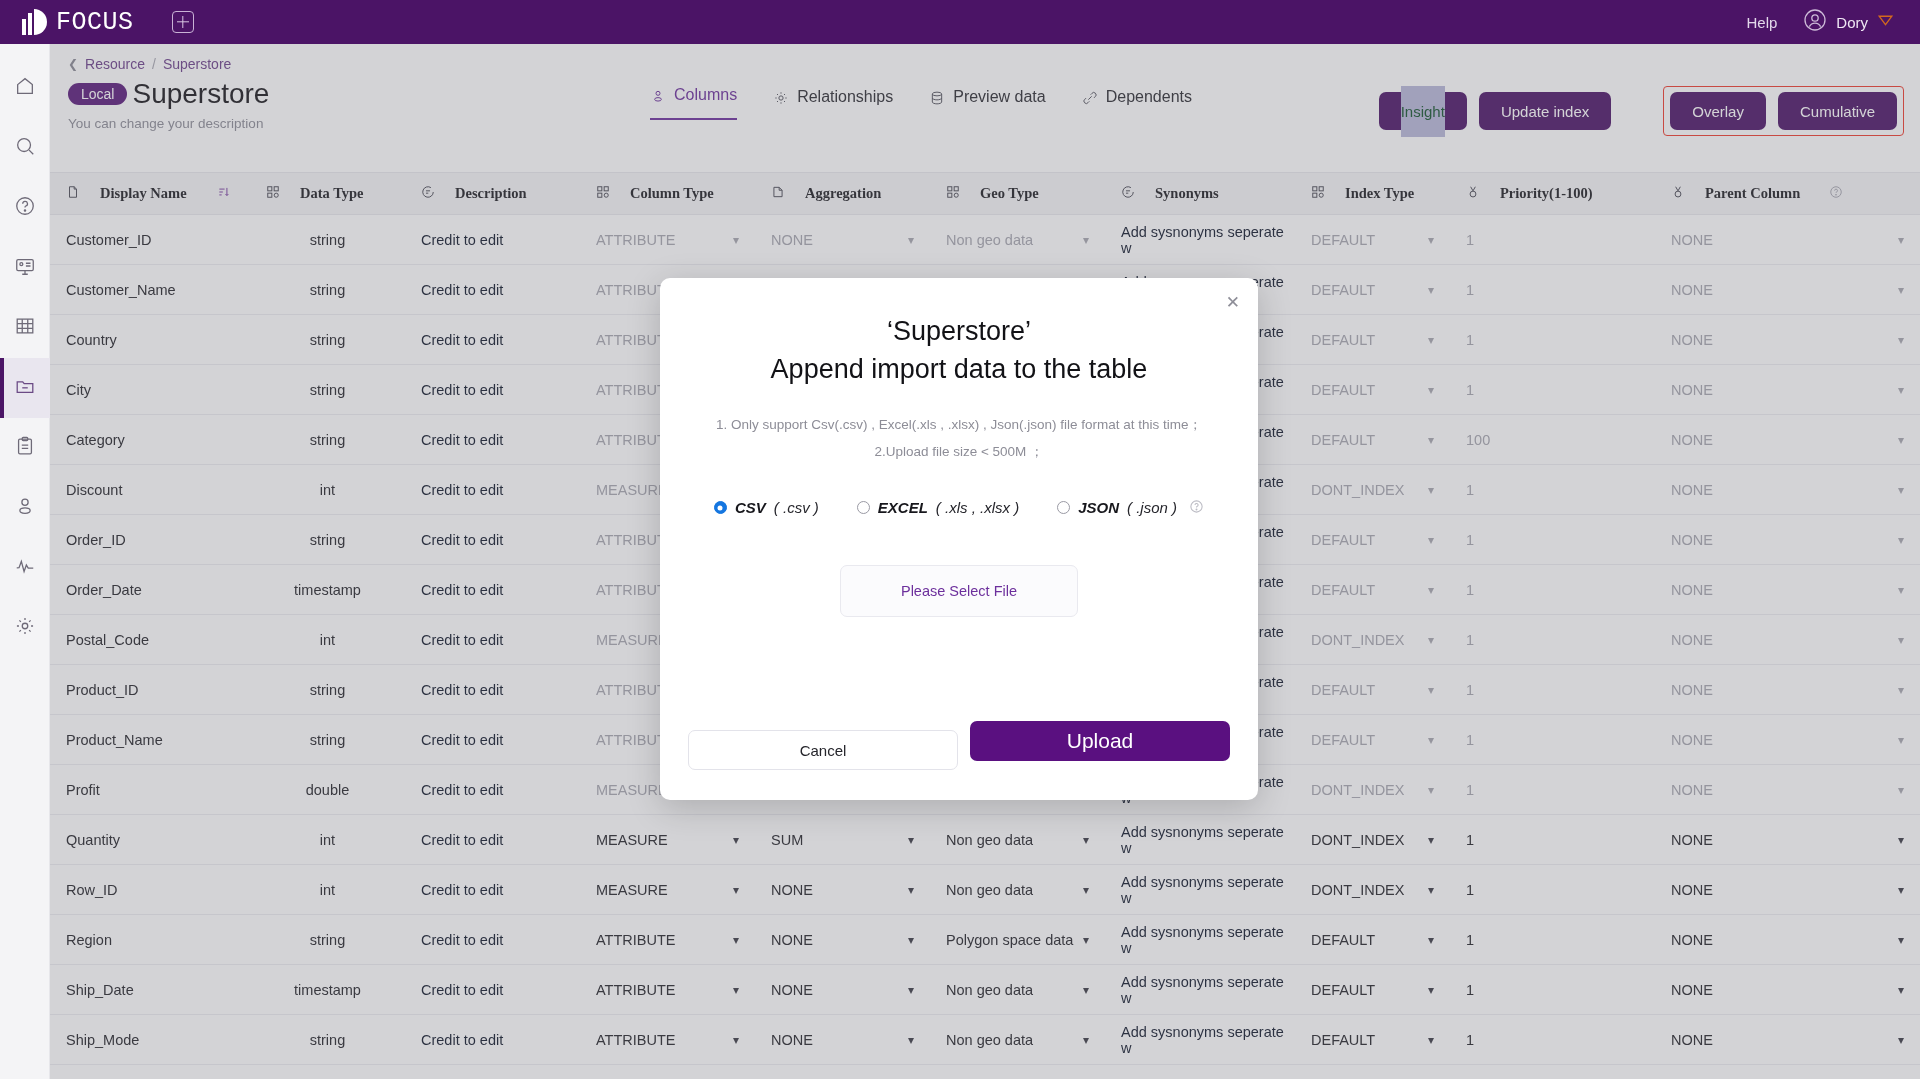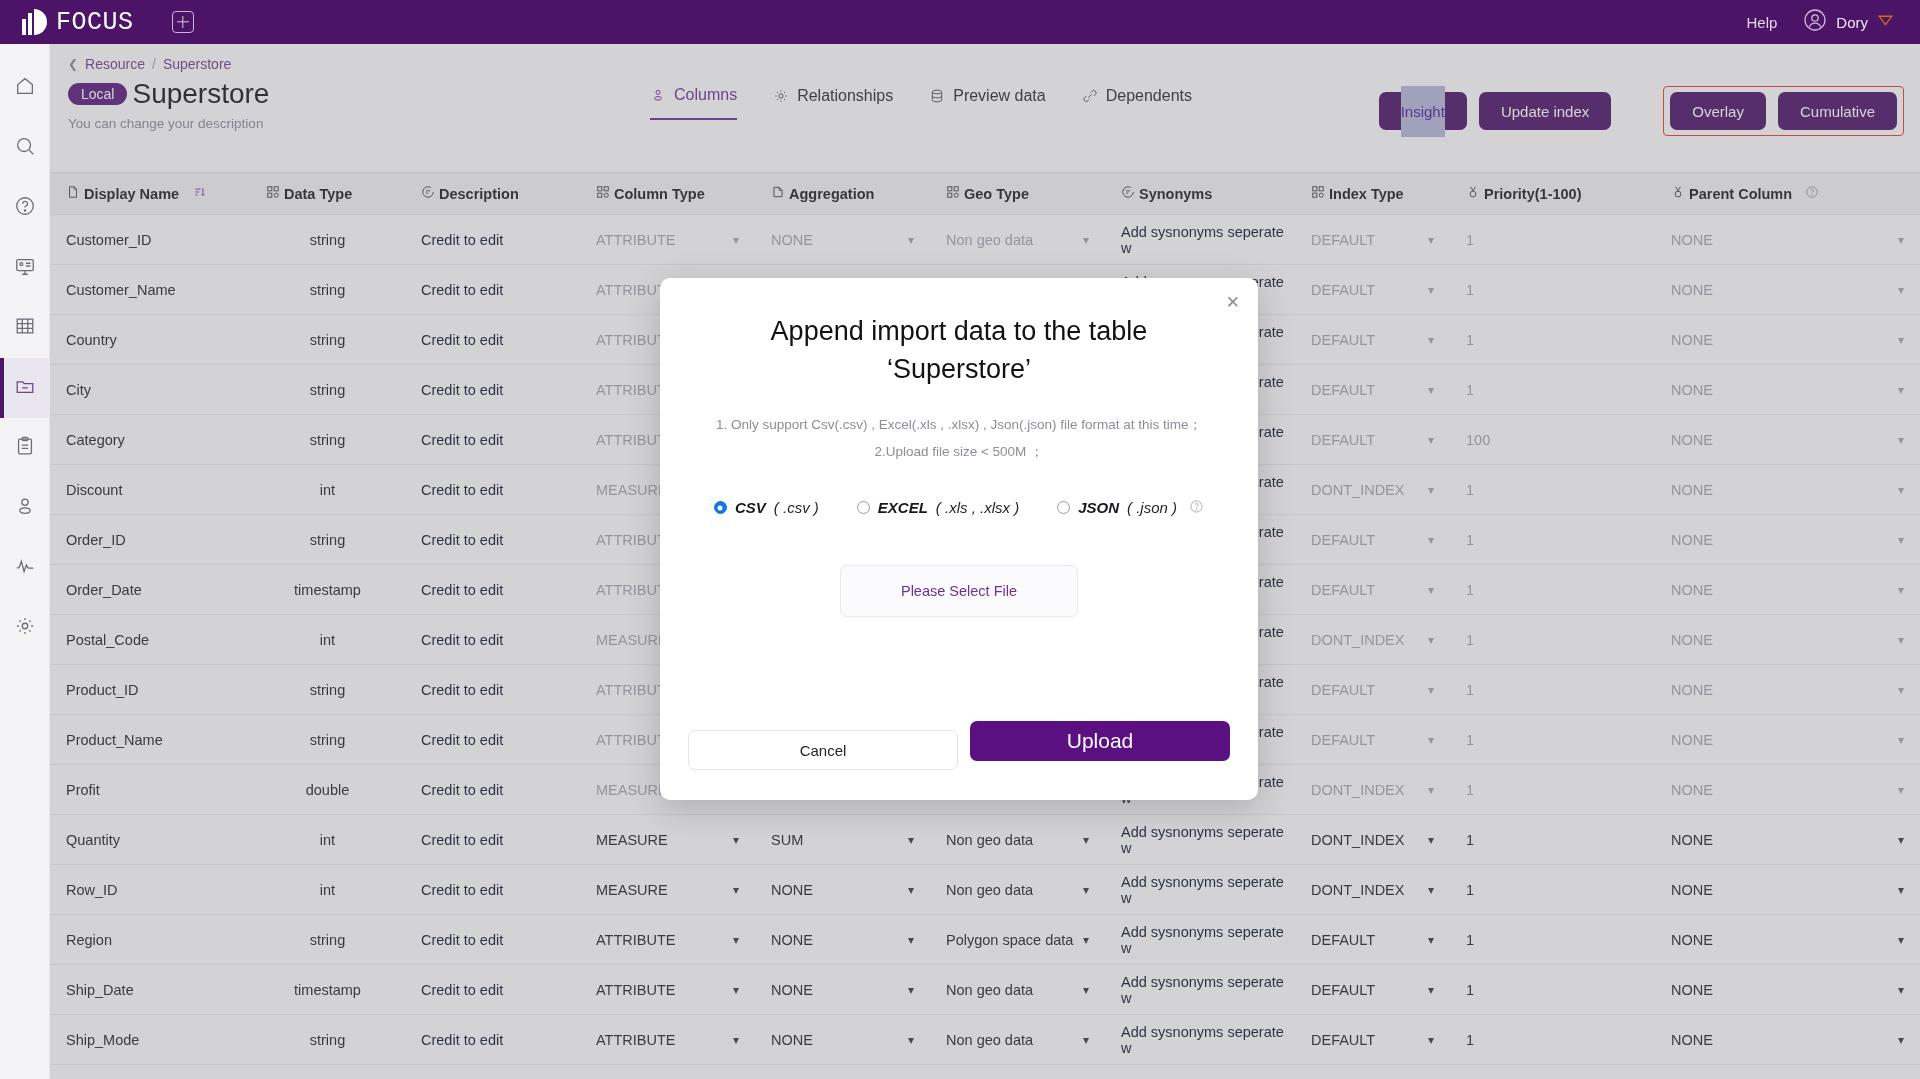--- a/index.html
+++ b/index.html
@@ -59,41 +59,41 @@
 
   .head-row { display: flex; align-items: flex-start; padding: 6px 0 0 18px; position: relative; }
   .title-wrap { display: flex; flex-direction: column; }
   .title-line { display: flex; align-items: center; gap: 5px; }
   .badge-local { background: #5a1a7a; color: #fff; font-size: 14px; padding: 3px 13px;
     border-radius: 13px; }
   .page-title { font-size: 28px; color: #17161a; font-weight: 400; }
   .subtitle { font-size: 13.5px; color: #8d8d97; margin-top: 6px; }
 
   .tabs { position: absolute; left: 600px; top: 14px; display: flex; gap: 36px; }
-  .tab { display: flex; align-items: center; gap: 8px; font-size: 16px; color: #2b2b31;
+  .tab { display: flex; align-items: flex-end; gap: 8px; font-size: 16px; color: #2b2b31;
     padding-bottom: 14px; cursor: pointer; }
   .tab.active { color: #6c2f9c; border-bottom: 2.5px solid #6c2f9c; }
   .tab svg { display: block; }
 
   .actions { position: absolute; right: 16px; top: 14px; display: flex; align-items: center; gap: 12px; }
   .btn-p { background: #4b1466; color: #fff; border: none; border-radius: 7px;
     height: 38px; padding: 0 22px; font-size: 15px; cursor: pointer;
     font-family: "Liberation Sans", sans-serif; }
-  .btn-insight span.sel { background: #b8b8d8; color: #4c1d95; padding: 17px 0; }
+  .btn-insight span.sel { background: #b8b8d8; color: #14532d; padding: 17px 0; }
   .redbox { border: 1.6px solid #ef3b2d; border-radius: 4px; padding: 5px 6px;
     display: flex; gap: 12px; margin-left: 40px; }
 
   
   .tablewrap { position: absolute; left: 0; top: 128px; width: 1870px; height: 907px;
     overflow: hidden; }
   table { width: 1870px; border-collapse: collapse; table-layout: fixed; }
   thead th { background: #f5f5f7; border-top: 1px solid #e8e8ec; border-bottom: 1px solid #e8e8ec;
     height: 42px; font-size: 14.5px; color: #1d1d22; font-weight: bold; text-align: left;
     padding-left: 16px; }
-  thead .thin { display: flex; align-items: center; gap: 4px; }
+  thead .thin { display: flex; align-items: center; gap: 20px; font-family: Liberation Serif, serif; }
   thead .sorticon { margin-left: 10px; color: #7a3fa0; }
   thead .qmark { margin-left: 9px; color: #a7a7b0; }
   tbody td { height: 50px; border-bottom: 1px solid #ededf1; font-size: 14.5px;
     color: #24242a; padding-left: 16px; vertical-align: middle; }
   tbody td.cen { text-align: center; padding-left: 0; }
   tbody td.ph { color: #0f172a; }
   .selcell { display: flex; align-items: center; justify-content: space-between;
     padding-right: 16px; cursor: pointer; }
   .selcell .cv { font-size: 14.5px; }
   .caret { color: #3a3a44; font-size: 12px; }
@@ -1087,22 +1087,22 @@
           </tbody>
       </table>
     </div>
 
     <div class="scrim"></div>
   </div>
 
   <div class="modal">
     <span class="modal-x">✕</span>
     <div class="modal-title">
+      <div>‘Superstore’</div>
       <div>Append import data to the table</div>
-      <div>‘Superstore’</div>
     </div>
     <div class="modal-note">
       <div>1. Only support  Csv(.csv) , Excel(.xls , .xlsx) , Json(.json)  file format at this time；</div>
       <div>2.Upload file size  &lt; 500M ；</div>
     </div>
     <div class="radios">
       <label class="radio">
         <span class="rdot on"></span>
         <b>CSV</b>
         <span class="ext">( .csv )</span>

